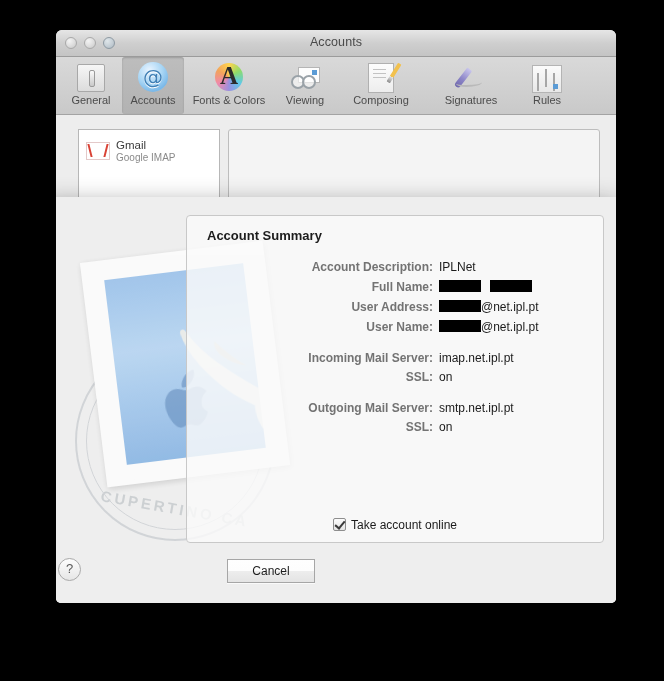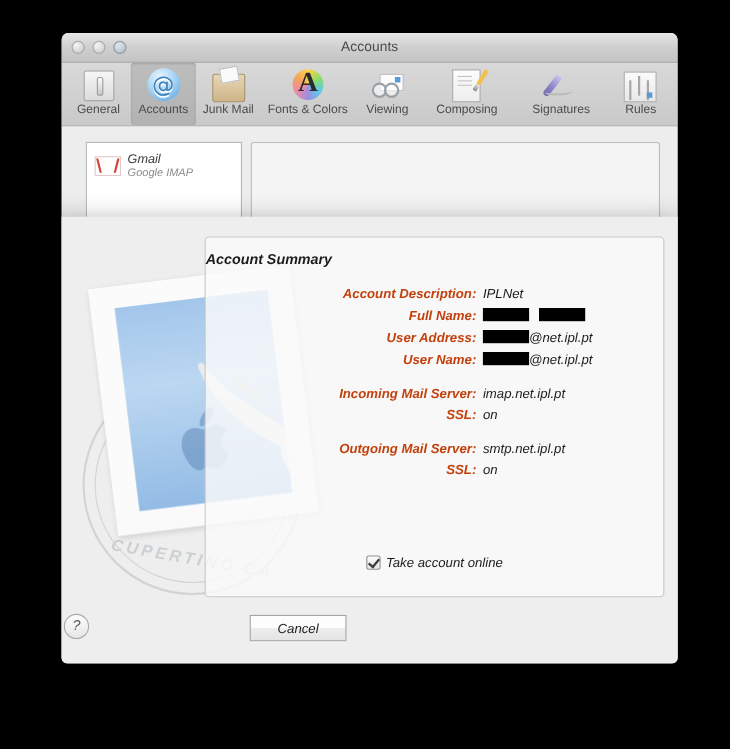--- a/index.html
+++ b/index.html
@@ -165,21 +165,21 @@
   }
   .ico-rules::before {
     content:''; position:absolute; left:12px; top:3px; width:2px; height:18px; background:#a7a7a7;
     box-shadow:-8px 4px 0 #a7a7a7, 8px 4px 0 #a7a7a7;
   }
   .ico-rules::after {
     content:''; position:absolute; right:3px; bottom:3px; width:5px; height:5px; background:#5b9bd5;
   }
 
   
-  .prefs-body { position: relative; height: 489px; background: #ededed; font-style: italic; }
+  .prefs-body { position: relative; height: 489px; background: #ededed; }
   .acct-list {
     position: absolute; left: 22px; top: 14px;
     width: 140px; height: 380px;
     background: #fff; border: 1px solid #b7b7b7;
   }
   .acct-row { display: flex; align-items: center; gap: 6px; padding: 8px 7px; }
   .gmail-m {
     width: 22px; height: 16px; position: relative;
     background: #fff; border: 1px solid #e3c9c9;
   }
@@ -275,45 +275,45 @@
   }
 
   .sheet-inner {
     position: absolute;
     left: 145px; top: 18px; right: 13px; bottom: 62px;
     background: rgba(250,250,250,0.82);
     border: 1px solid #c8c8c8;
     border-radius: 4px;
   }
   .sheet-title {
-    position: absolute; left: 0; top: 12px;
+    position: absolute; left: 20px; top: 12px;
     font-size: 13px; font-weight: 700; color: #1c1c1c;
   }
   .sum-table {
     position: absolute; left: 0; right: 0; top: 44px;
     font-size: 12px; color: #1c1c1c;
   }
   .sum-row { display: flex; align-items: baseline; margin-bottom: 5px; }
   .sum-row.gap { margin-top: 17px; }
   .sum-label {
     width: 252px; text-align: right; padding-right: 6px;
-    font-weight: 700; color: #c2410c; box-sizing: border-box;
+    font-weight: 700; color: #737373; box-sizing: border-box;
   }
   .sum-value { color: #1b1b1b; display: flex; align-items: baseline; gap: 0; }
   .redact {
     display: inline-block; height: 12px; background: #000;
     position: relative; top: 1px;
   }
   .redact.name1 { width: 42px; }
   .redact.name2 { width: 42px; margin-left: 9px; }
   .redact.user { width: 42px; }
 
   .take-online {
-    position: absolute; left: 0; right: 0; bottom: 24px;
-    display: flex; justify-content: center; align-items: flex-end; gap: 5px;
+    position: absolute; left: 0; right: 0; bottom: 10px;
+    display: flex; justify-content: center; align-items: flex-start; gap: 5px;
     font-size: 12px; color: #1b1b1b;
   }
   .cb {
     width: 13px; height: 13px; box-sizing: border-box;
     border: 1px solid #8e8e8e; border-radius: 2px;
     background: linear-gradient(to bottom,#fcfcfc,#e4e4e4);
     position: relative;
   }
   .cb::after {
     content:''; position:absolute; left:3px; top:0px;
@@ -368,26 +368,20 @@
         <div class="tb-ico">
             <div class="ico-general"></div>
           </div>
         <div class="tb-label">General</div>
       </div>
       <div class="tb-item selected">
         <div class="tb-ico">
             <div class="ico-accounts">@</div>
           </div>
         <div class="tb-label">Accounts</div>
-      </div>
-      <div class="tb-item">
-        <div class="tb-ico">
-            <div class="ico-junk"></div>
-          </div>
-        <div class="tb-label">Junk Mail</div>
       </div>
       <div class="tb-item wide">
         <div class="tb-ico">
             <div class="ico-fonts"></div>
           </div>
         <div class="tb-label">Fonts &amp; Colors</div>
       </div>
       <div class="tb-item">
         <div class="tb-ico">
           <div class="ico-viewing">

